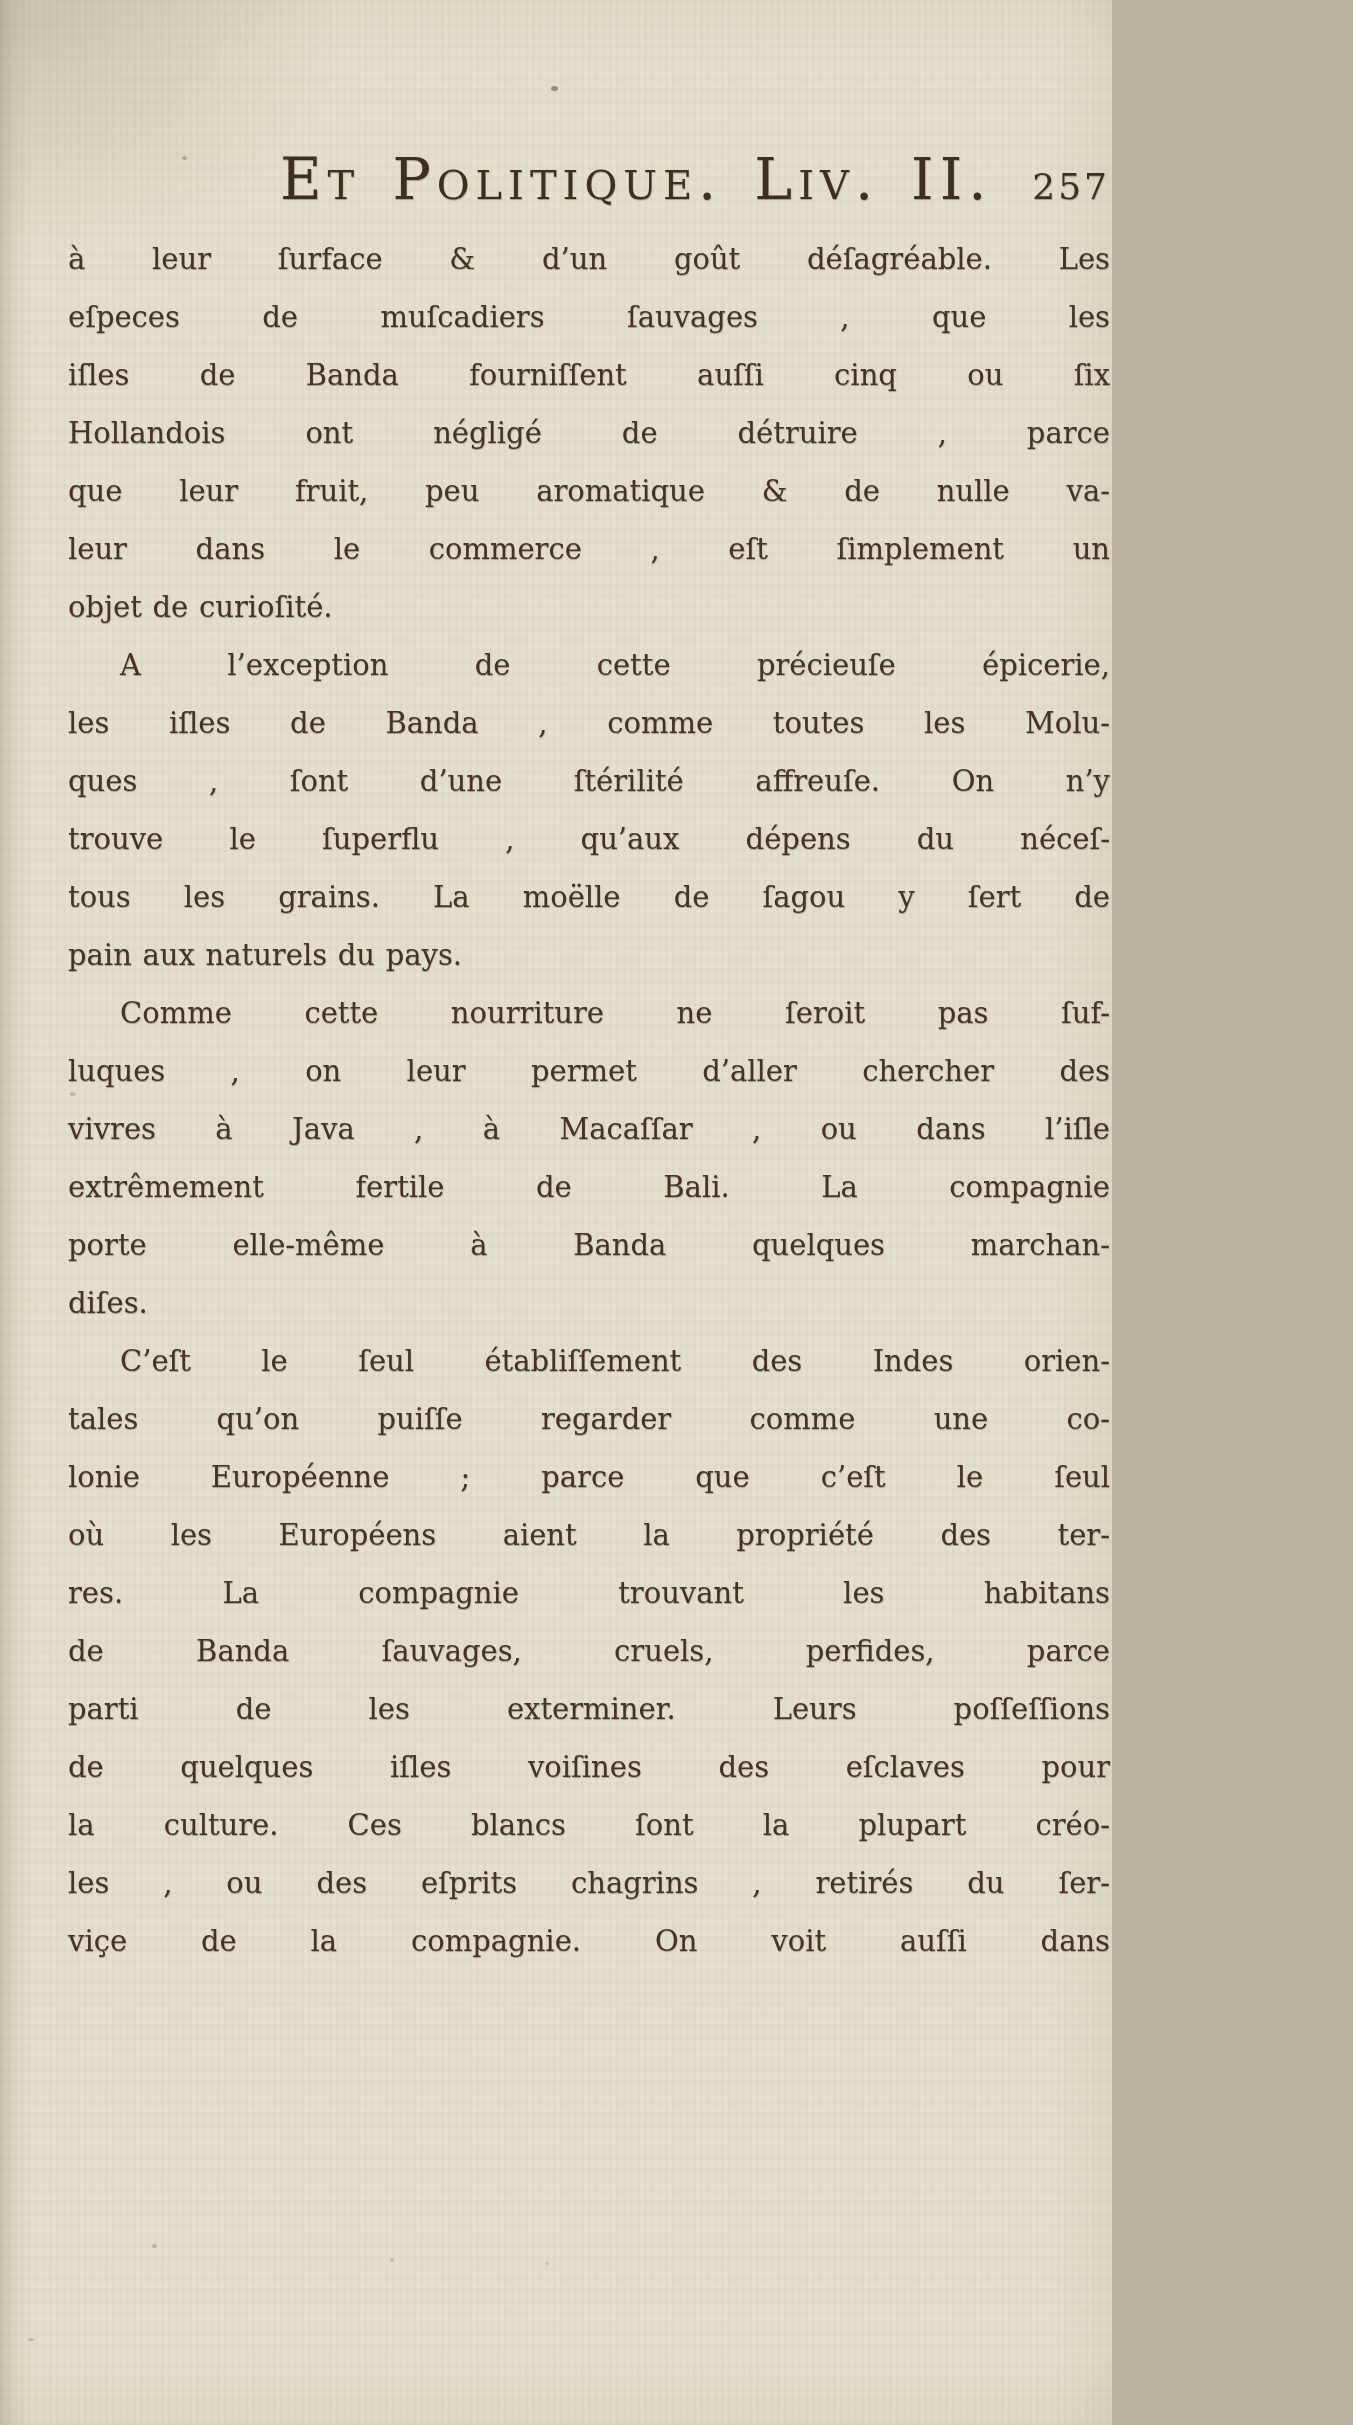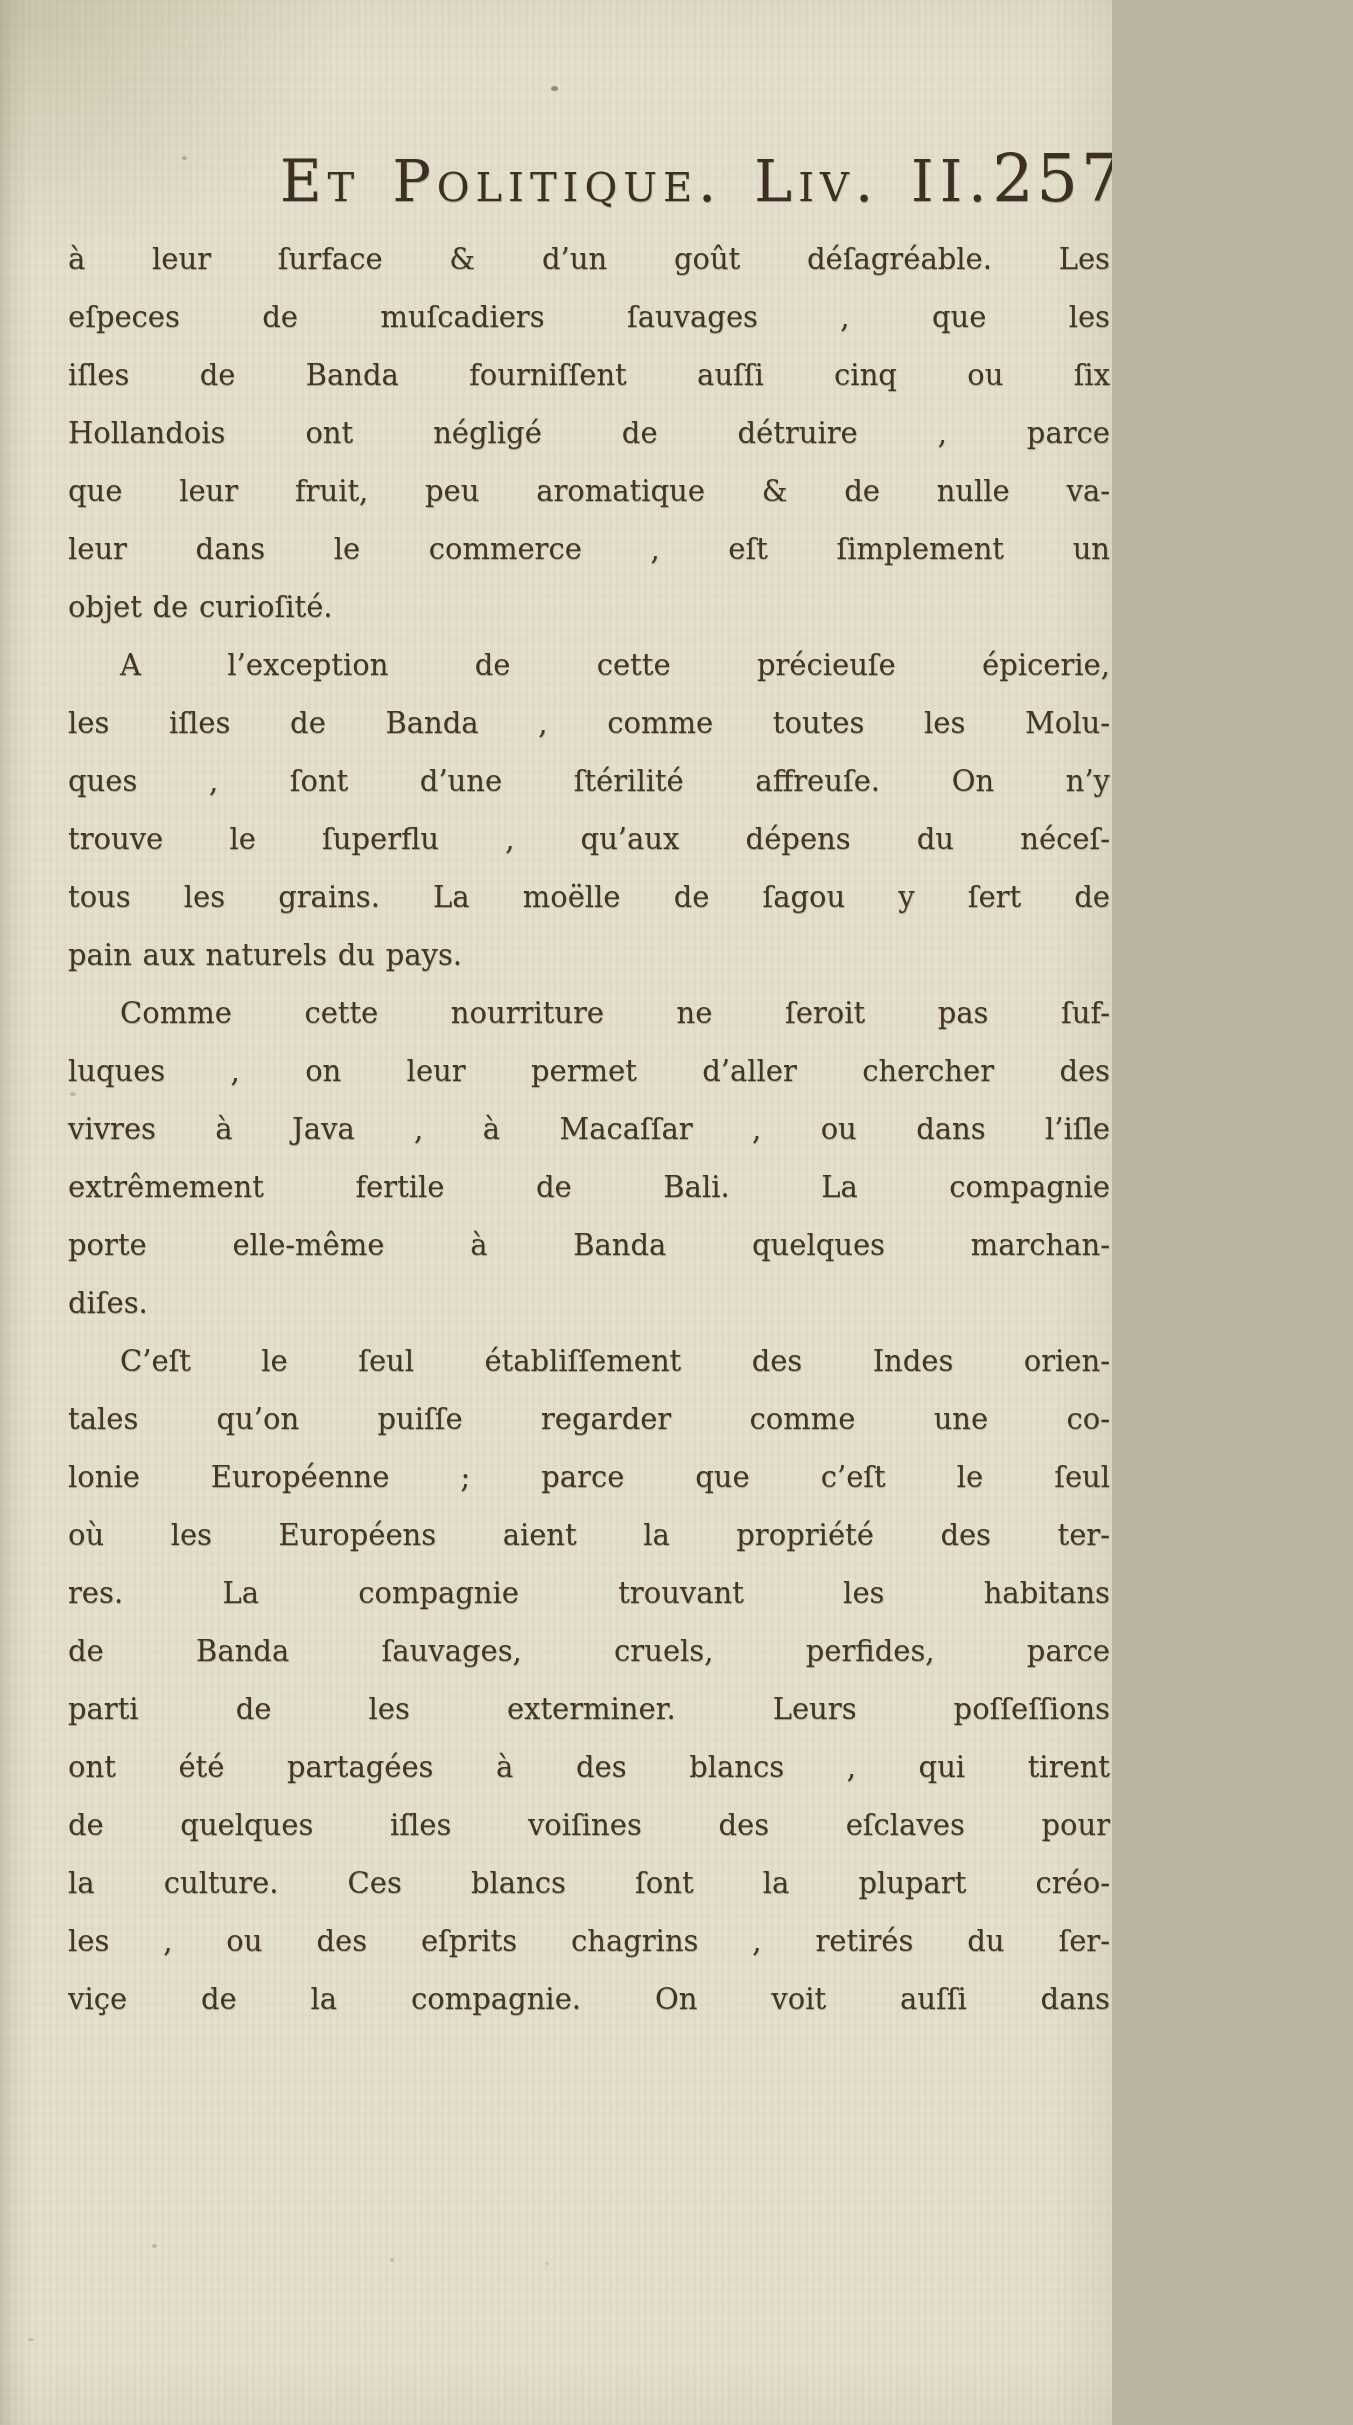--- a/index.html
+++ b/index.html
@@ -33,21 +33,21 @@
   }
   .running-header .title{
     font-variant:small-caps;
     font-size:57px;
     letter-spacing:6px;
     word-spacing:8px;
     white-space:nowrap;
   }
   .running-header .pageno{
     margin-left:auto;
-    font-size:65px;
+    font-size:36px;
     letter-spacing:3px;
   }
   .lines{color:#443428;}
   .line{
     font-size:29px;
     line-height:58px;
     height:58px;
     text-align:justify;
     text-align-last:justify;
     word-spacing:1.5px;
@@ -110,21 +110,20 @@
         <div class="line">extrêmement fertile de Bali. La compagnie</div>
         <div class="line">porte elle-même à Banda quelques marchan-</div>
         <div class="line short">diſes.</div>
         <div class="line indent">C’eſt le ſeul établiſſement des Indes orien-</div>
         <div class="line">tales qu’on puiſſe regarder comme une co-</div>
         <div class="line">lonie Européenne ; parce que c’eſt le ſeul</div>
         <div class="line">où les Européens aient la propriété des ter-</div>
         <div class="line">res. La compagnie trouvant les habitans</div>
         <div class="line">de Banda ſauvages, cruels, perfides, parce</div>
         <div class="line">parti de les exterminer. Leurs poſſeſſions</div>
-        <div class="line">ont été partagées à des blancs , qui tirent</div>
         <div class="line">de quelques iſles voiſines des eſclaves pour</div>
         <div class="line">la culture. Ces blancs ſont la plupart créo-</div>
         <div class="line">les , ou des eſprits chagrins , retirés du ſer-</div>
         <div class="line">viçe de la compagnie. On voit auſſi dans</div>
       </div>
 
   </div>
 </div>
 
 </body></html>

